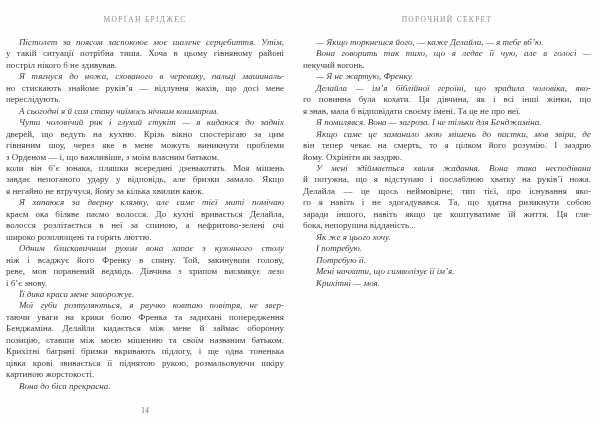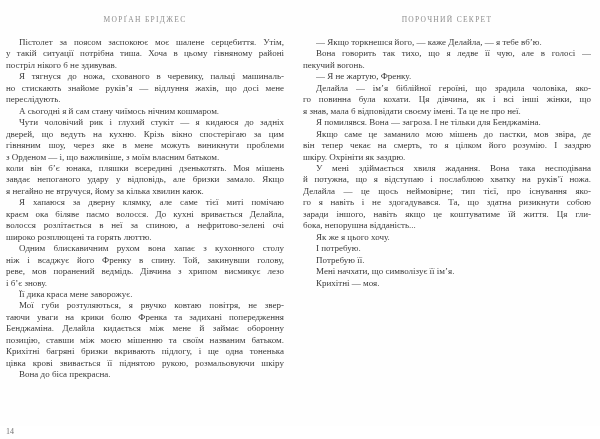--- a/index.html
+++ b/index.html
@@ -44,26 +44,27 @@
     font-size: 9px;
     line-height: 11.45px;
     color: #3a3a3a;
     white-space: normal;
     overflow: hidden;
   }
   .line.just {
     text-align: justify;
     text-align-last: justify;
   }
-  .line.indent { text-indent: 13px; }
+  .line.indent { text-indent: 13px; font-style: italic; }
   .folio {
     position: absolute;
-    bottom: 3px;
+    bottom: 24px;
     left: 6px;
     right: 16px;
+    text-align: center;
     font-size: 8px;
     color: #707070;
   }
 </style>
 </head>
 <body>
 
 <div class="spread">
 
   <div class="page page-left">
@@ -91,39 +92,40 @@
         <div class="line just">ніж і всаджує його Френку в спину. Той, закинувши голову,</div>
         <div class="line just">реве, мов поранений ведмідь. Дівчина з хрипом висмикує лезо</div>
         <div class="line">і б’є знову.</div>
         <div class="line indent">Її дика краса мене заворожує.</div>
         <div class="line indent just">Мої губи розтуляються, я рвучко ковтаю повітря, не звер-</div>
         <div class="line just">таючи уваги на крики болю Френка та задихані попередження</div>
         <div class="line just">Бенджаміна. Делайла кидається між мене й займає оборонну</div>
         <div class="line just">позицію, ставши між моєю мішенню та своїм названим батьком.</div>
         <div class="line just">Крихітні багряні бризки вкривають підлогу, і ще одна тоненька</div>
         <div class="line just">цівка крові звивається її піднятою рукою, розмальовуючи шкіру</div>
+        <div class="line">картиною жорстокості.</div>
         <div class="line indent">Вона до біса прекрасна.</div>
       </div>
     <div class="folio">14</div>
   </div>
 
   <div class="page page-right">
     <div class="running-head">ПОРОЧНИЙ СЕКРЕТ</div>
     <div class="page-body">
         <div class="line indent">— Якщо торкнешся його, — каже Делайла, — я тебе вб’ю.</div>
         <div class="line indent just">Вона говорить так тихо, що я ледве її чую, але в голосі —</div>
         <div class="line">пекучий вогонь.</div>
         <div class="line indent">— Я не жартую, Френку.</div>
         <div class="line indent just">Делайла — ім’я біблійної героїні, що зрадила чоловіка, яко-</div>
         <div class="line just">го повинна була кохати. Ця дівчина, як і всі інші жінки, що</div>
         <div class="line">я знав, мала б відповідати своєму імені. Та це не про неї.</div>
         <div class="line indent">Я помилявся. Вона — загроза. І не тільки для Бенджаміна.</div>
         <div class="line indent just">Якщо саме це заманило мою мішень до пастки, мов звіра, де</div>
         <div class="line just">він тепер чекає на смерть, то я цілком його розумію. І заздрю</div>
-        <div class="line">шкіру. Охрініти як заздрю.</div>
+        <div class="line">йому. Охрініти як заздрю.</div>
         <div class="line indent just">У мені здіймається хвиля жадання. Вона така несподівана</div>
         <div class="line just">й потужна, що я відступаю і послаблюю хватку на руків’ї ножа.</div>
         <div class="line just">Делайла — це щось неймовірне; тип тієї, про існування яко-</div>
         <div class="line just">го я навіть і не здогадувався. Та, що здатна ризикнути собою</div>
         <div class="line just">заради іншого, навіть якщо це коштуватиме їй життя. Ця гли-</div>
         <div class="line">бока, непорушна відданість...</div>
         <div class="line indent">Як же я цього хочу.</div>
         <div class="line indent">І потребую.</div>
         <div class="line indent">Потребую її.</div>
         <div class="line indent">Мені начхати, що символізує її ім’я.</div>

